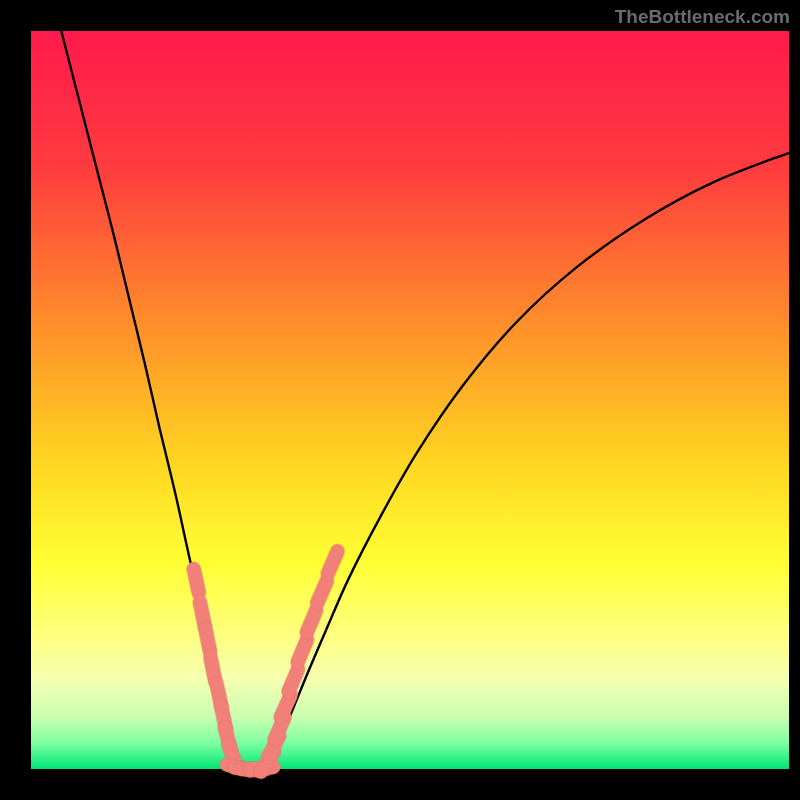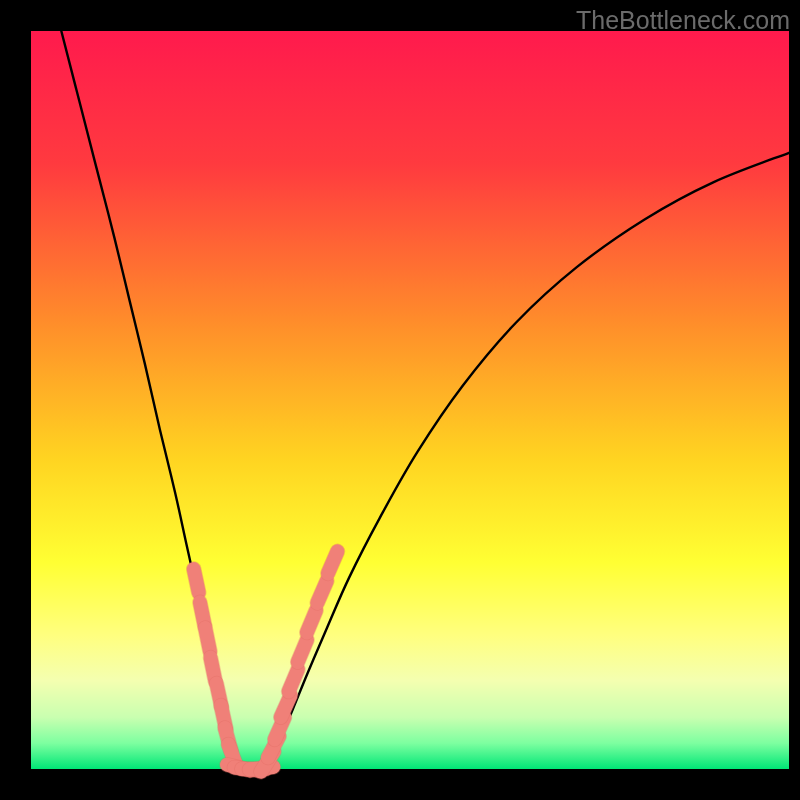--- a/index.html
+++ b/index.html
@@ -15,23 +15,24 @@
     width: 800px;
     height: 800px;
     background: #000;
   }
   .watermark {
     position: absolute;
     top: 6px;
     right: 10px;
     color: #6b6b6b;
     font-family: Arial, Helvetica, sans-serif;
-    font-size: 25px;
+    font-size: 19px;
     letter-spacing: 0px;
     z-index: 10;
+    font-weight: bold;
   }
   svg {
     display: block;
   }
 </style>
 </head>
 <body>
 
 <div class="frame">
   <div class="watermark">TheBottleneck.com</div>

